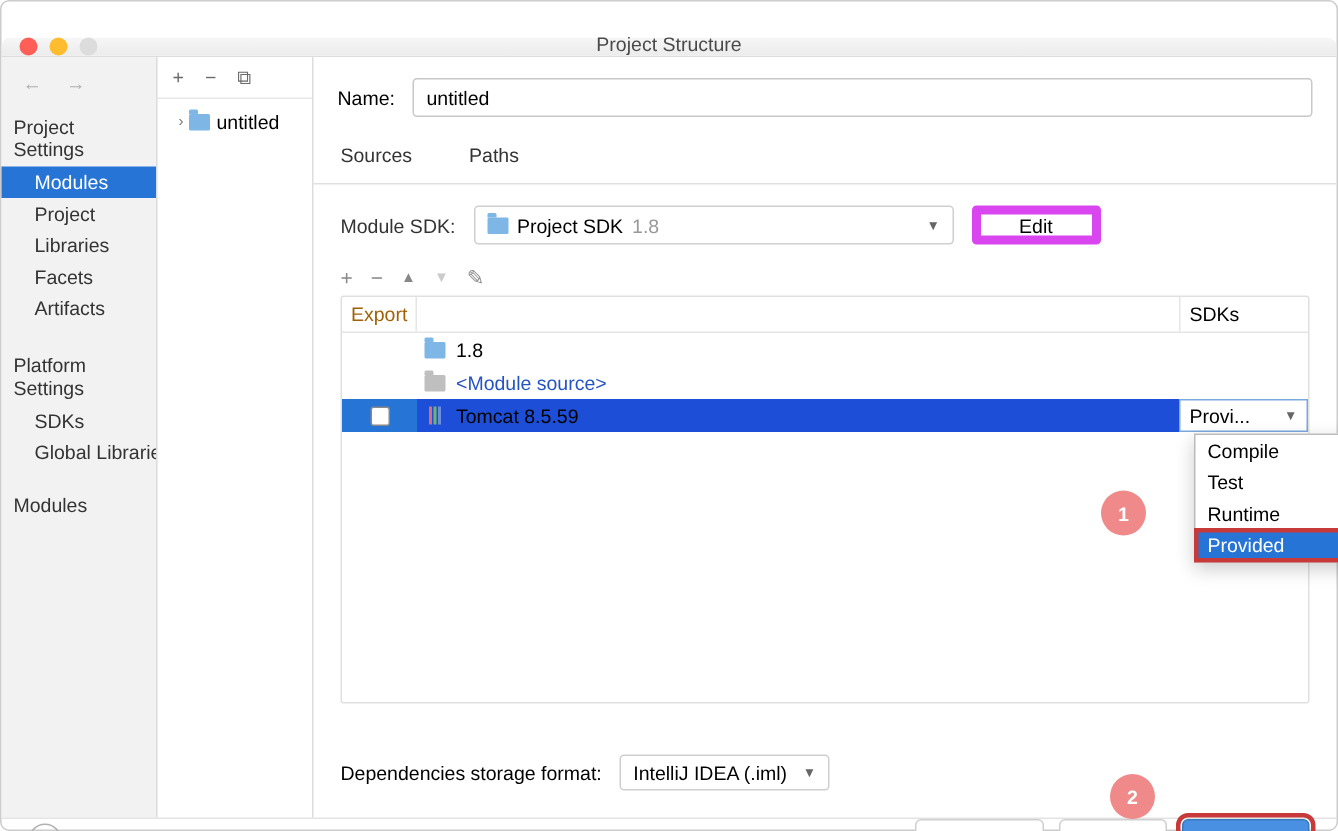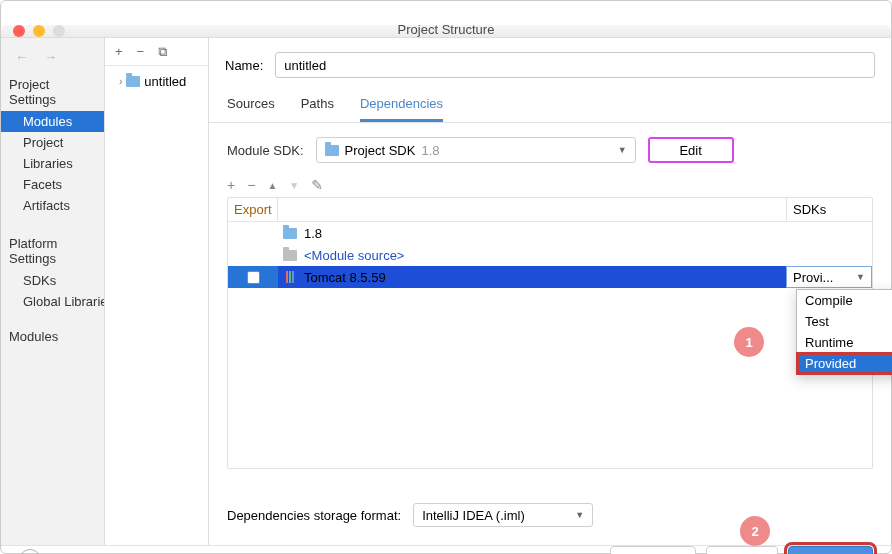--- a/index.html
+++ b/index.html
@@ -23,30 +23,30 @@
     .mid-tools { height:28px; border-bottom:1px solid #e8e8e8; display:flex; align-items:center; gap:14px; padding-left:10px; color:#6a6a6a; }
     .tree { padding:6px 6px; }
     .tree-row { display:flex; align-items:center; gap:4px; padding:2px 0 2px 8px; }
     .folder-icon { width:14px; height:11px; background:#7eb7e6; border-radius:1px; position:relative; display:inline-block;}
     .folder-icon::before{content:"";position:absolute;top:-3px;left:0;width:6px;height:3px;background:#7eb7e6;border-radius:1px 1px 0 0;}
 
     .main { flex:1; display:flex; flex-direction:column; }
     .form-row { display:flex; align-items:center; padding: 14px 16px 10px 16px; gap:12px; }
     .name-input { flex:1; height:26px; border:1px solid #c8c8c8; border-radius:3px; padding:0 8px; background:#fff; }
 
-    .tabs { display:flex; gap:26px; padding: 8px 18px 0 18px; border-bottom:1px solid #e0e0e0; }
+    .tabs { display:flex; gap:38px; padding: 8px 18px 0 18px; border-bottom:1px solid #e0e0e0; }
     .tab { padding-bottom:8px; color:#333; border-bottom: 3px solid transparent; }
     .tab.active { color:#4a88c7; border-bottom-color:#4a88c7; }
 
     .sdk-row { display:flex; align-items:center; gap:12px; padding:14px 18px 10px 18px; }
     .sdk-label { color:#333; }
     .sdk-select { width:320px; height:26px; border:1px solid #cfcfcf; border-radius:3px; background:#fff; display:flex; align-items:center; padding:0 8px; justify-content:space-between; }
     .sdk-select .txt { display:flex; align-items:center; gap:6px;}
     .sdk-select .grey{color:#999;}
-    .edit-btn { width:86px; height:26px; border:2px solid #d946ef; border-radius:3px; background:#fff; }
+    .edit-btn { width:86px; height:26px; border:6px solid #d946ef; border-radius:3px; background:#fff; }
 
     .dep-toolbar { display:flex; align-items:center; gap:12px; padding:4px 18px; color:#888; }
     .dep-tool { font-size:14px; }
 
     .dep-table { margin: 0 18px; border:1px solid #e0e0e0; border-radius:2px; background:#fff; position:relative;}
     .th-row { display:flex; border-bottom:1px solid #e5e5e5; }
     .th-export { width:50px; padding:4px 6px; border-right:1px solid #e5e5e5; color:#a16207;}
     .th-mid { flex:1; }
     .th-scope { width:86px; padding:4px 6px; border-left:1px solid #e5e5e5;}
     .td-row { display:flex; align-items:center; height:22px; }
@@ -63,21 +63,21 @@
     .txt-cell{flex:1; padding-left:2px;}
     .scope-cell{width:86px; height:100%; display:flex; align-items:center; justify-content:space-between; padding:0 6px; border:1px solid #7aa9e0; background:#fff;}
     .dep-filler{height:180px;}
 
     .dropdown { position:absolute; top:91px; right:-34px; width:110px; background:#fff; border:1px solid #bbb; box-shadow:0 4px 12px rgba(0,0,0,0.2); z-index:10;}
     .dd-item{padding:3px 8px;}
     .dd-item.sel{background:#2675d6;color:#fff;}
     .dd-item.hl{outline:3px solid #c83a3a; outline-offset:-2px;}
 
     .storage-row{ display:flex; align-items:center; gap:12px; padding:18px;margin-top:16px; }
-    .storage-sel{ width:180px; height:24px; border:1px solid #cfcfcf; border-radius:3px; background:#fff; display:flex; align-items:center; padding:0 8px; justify-content:space-between;}
+    .storage-sel{ width:140px; height:24px; border:1px solid #cfcfcf; border-radius:3px; background:#fff; display:flex; align-items:center; padding:0 8px; justify-content:space-between;}
 
     .footer { height:48px; border-top:1px solid #e3e3e3; display:flex; align-items:center; padding:0 18px; }
     .help{ width:22px;height:22px;border:1.5px solid #b0b0b0;border-radius:50%;display:flex;align-items:center;justify-content:center;color:#888;}
     .spacer{flex:1;}
     .fbtn{ height:28px; padding:0 22px; border:1px solid #cfcfcf; border-radius:4px; background:#fff; margin-left:10px;}
     .fbtn.primary{ background:#4a90e2; color:#fff; border-color:#357abd; padding:0 32px; outline:3px solid #c83a3a; outline-offset:1px;}
 
     .callout { position:absolute; width:30px; height:30px; border-radius:50%; background:#f08a8a; color:#fff; display:flex;align-items:center;justify-content:center; font-weight:600; z-index:20;}
     .c1{ top:327px; left:734px;}
     .c2{ top:516px; left:740px;}
@@ -134,21 +134,20 @@
 
     <div class="main">
       <div class="form-row">
         <span>Name:</span>
         <input class="name-input" value="untitled" style="">
       </div>
 
       <div class="tabs">
         <div class="tab">Sources</div>
         <div class="tab">Paths</div>
-        <div class="tab active">Dependencies</div>
       </div>
 
       <div class="sdk-row">
         <span class="sdk-label">Module SDK:</span>
         <div class="sdk-select">
           <span class="txt">
             <span class="folder-icon"></span>
             <span>Project SDK</span>
             <span class="grey">1.8</span>
           </span>

